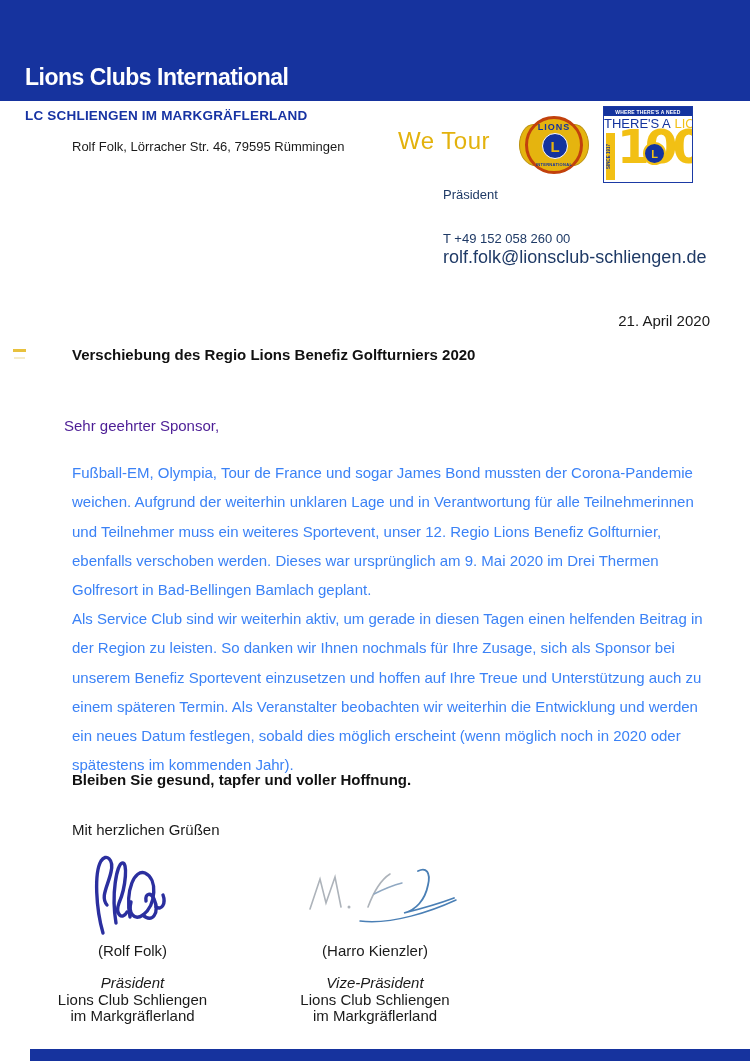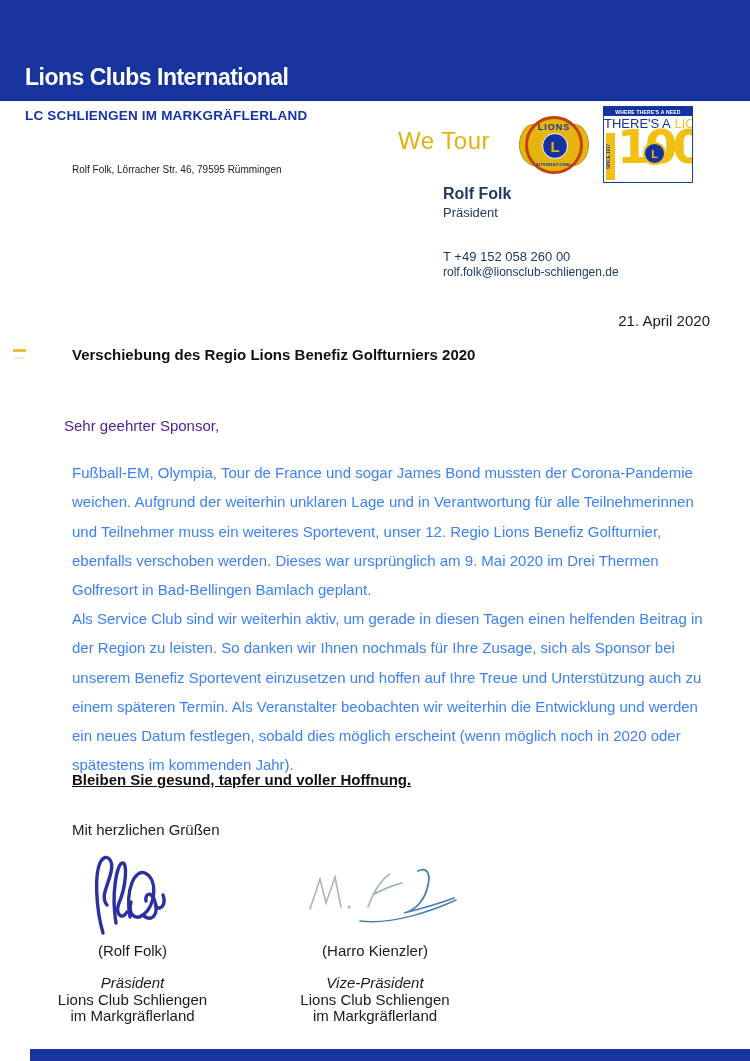--- a/index.html
+++ b/index.html
@@ -4,21 +4,21 @@
 <style>
   * { margin:0; padding:0; box-sizing:border-box; }
   html,body { background:#ffffff; }
   body { font-family:"Liberation Sans", sans-serif; }
   .page { position:relative; width:750px; height:1061px; background:#ffffff; overflow:hidden; }
 
   
   .top-bar { position:absolute; left:0; top:0; width:750px; height:101px; background:#16339E; }
   .main-title { position:absolute; left:25px; top:64px; color:#ffffff; font-size:23px; font-weight:bold; letter-spacing:-0.5px; white-space:nowrap; }
   .club-line { position:absolute; left:25px; top:108px; color:#1733A3; font-size:13.5px; font-weight:bold; letter-spacing:0.2px; }
-  .sender-line { position:absolute; left:72px; top:164px; color:#1a1a1a; font-size:10px; }
+  .sender-line { position:absolute; left:72px; top:139px; color:#1a1a1a; font-size:13px; }
   .motto { position:absolute; left:398px; top:127px; color:#E3B20D; font-size:24px; letter-spacing:0.5px; }
 
   
   .emblem { position:absolute; left:519px; top:108px; width:70px; height:74px; }
   .emblem-ear { position:absolute; top:16px; width:24px; height:42px; background:#E5B40F; border:1px solid #bb9110; }
   .emblem-ear-l { left:0; border-radius:60% 20% 30% 70% / 50% 30% 50% 50%; }
   .emblem-ear-r { right:0; border-radius:20% 60% 70% 30% / 30% 50% 50% 50%; }
   .emblem-ring { position:absolute; left:6px; top:8px; width:58px; height:58px; border-radius:50%; background:#E5B40F; border:3px solid #c2410c; }
   .emblem-top { text-align:center; color:#14339E; font-size:9px; font-weight:bold; margin-top:3px; letter-spacing:1px; }
   .emblem-core { position:absolute; left:14px; top:14px; width:26px; height:26px; background:#14339E; border-radius:50%; border:1px solid #ffffff; color:#E5B40F; font-size:15px; font-weight:bold; display:flex; align-items:center; justify-content:center; }
@@ -31,32 +31,32 @@
   .cent-lion { color:#F2C014; }
   .cent-side { position:absolute; left:2px; top:26px; bottom:2px; width:9px; background:#F2C014; color:#14339E; font-size:4.5px; font-weight:bold; writing-mode:vertical-rl; transform:rotate(180deg); text-align:center; }
   .cent-number { position:absolute; left:13px; top:16px; font-size:47px; font-weight:bold; color:#F2C014; letter-spacing:-5px; line-height:1; font-family:"DejaVu Sans", sans-serif; }
   .cent-mini { position:absolute; left:39px; top:35px; width:23px; height:23px; border-radius:50%; background:#14339E; border:2px solid #F2C014; color:#F2C014; font-size:11px; font-weight:bold; display:flex; align-items:center; justify-content:center; }
 
   
   .contact { position:absolute; left:443px; top:185px; color:#1F3A66; }
   .contact-name { font-size:16px; font-weight:bold; }
   .contact-role { font-size:13px; margin-top:2px; }
   .contact-phone { font-size:13px; margin-top:29px; }
-  .contact-email { font-size:12px; margin-top:1px; }
+  .contact-email { font-size:18px; margin-top:1px; }
 
   
   .date { position:absolute; left:460px; top:312px; width:250px; text-align:right; font-size:15px; color:#1a1a1a; }
   .margin-dash { position:absolute; left:13px; top:349px; width:13px; height:2.5px; background:#E8C13D; }
   .margin-dash-echo { position:absolute; left:14px; top:357px; width:11px; height:2px; background:#F6ECC9; }
   .subject { position:absolute; left:72px; top:346px; font-size:15px; font-weight:bold; color:#111111;text-align:right; }
   .salutation { position:absolute; left:64px; top:417px; font-size:15px; color:#4c1d95; }
   .para { position:absolute; left:72px; width:648px; font-size:15px; line-height:29.3px; color:#3b82f6; }
   .para-1 { top:458px; }
   .para-2 { top:604px; }
-  .closing-bold { position:absolute; left:72px; top:771px; font-size:15px; font-weight:bold; color:#111111;text-decoration:underline; }
+  .closing-bold { position:absolute; left:72px; top:771px; font-size:15px; font-weight:bold; color:#111111; }
   .greeting { position:absolute; left:72px; top:821px; font-size:15px; color:#1a1a1a; }
 
   
   .sig-left { position:absolute; left:90px; top:851px; }
   .sig-right { position:absolute; left:300px; top:863px; }
   .sig-name { position:absolute; top:942px; font-size:15px; color:#1a1a1a; text-align:center; }
   .sig-name-left { left:60px; width:145px; }
   .sig-name-right { left:300px; width:150px; }
   .sig-block { position:absolute; top:975px; font-size:15px; line-height:16.5px; color:#1a1a1a; text-align:center; }
   .sig-block-left { left:36px; width:193px; }
@@ -88,21 +88,20 @@
 
   <div class="centennial">
     <div class="cent-line1">WHERE THERE'S A NEED</div>
     <div class="cent-line2"><span>THERE'S A</span>&nbsp;<span class="cent-lion">LION</span></div>
     <div class="cent-side">SINCE 1917</div>
     <div class="cent-number">100</div>
     <div class="cent-mini">L</div>
   </div>
 
   <div class="contact">
-    <div class="contact-name">Rolf Folk</div>
     <div class="contact-role">Präsident</div>
     <div class="contact-phone">T +49 152 058 260 00</div>
     <div class="contact-email">rolf.folk@lionsclub-schliengen.de</div>
   </div>
 
   <div class="date">21. April 2020</div>
 
   <div class="margin-dash"></div>
   <div class="margin-dash-echo"></div>
 

